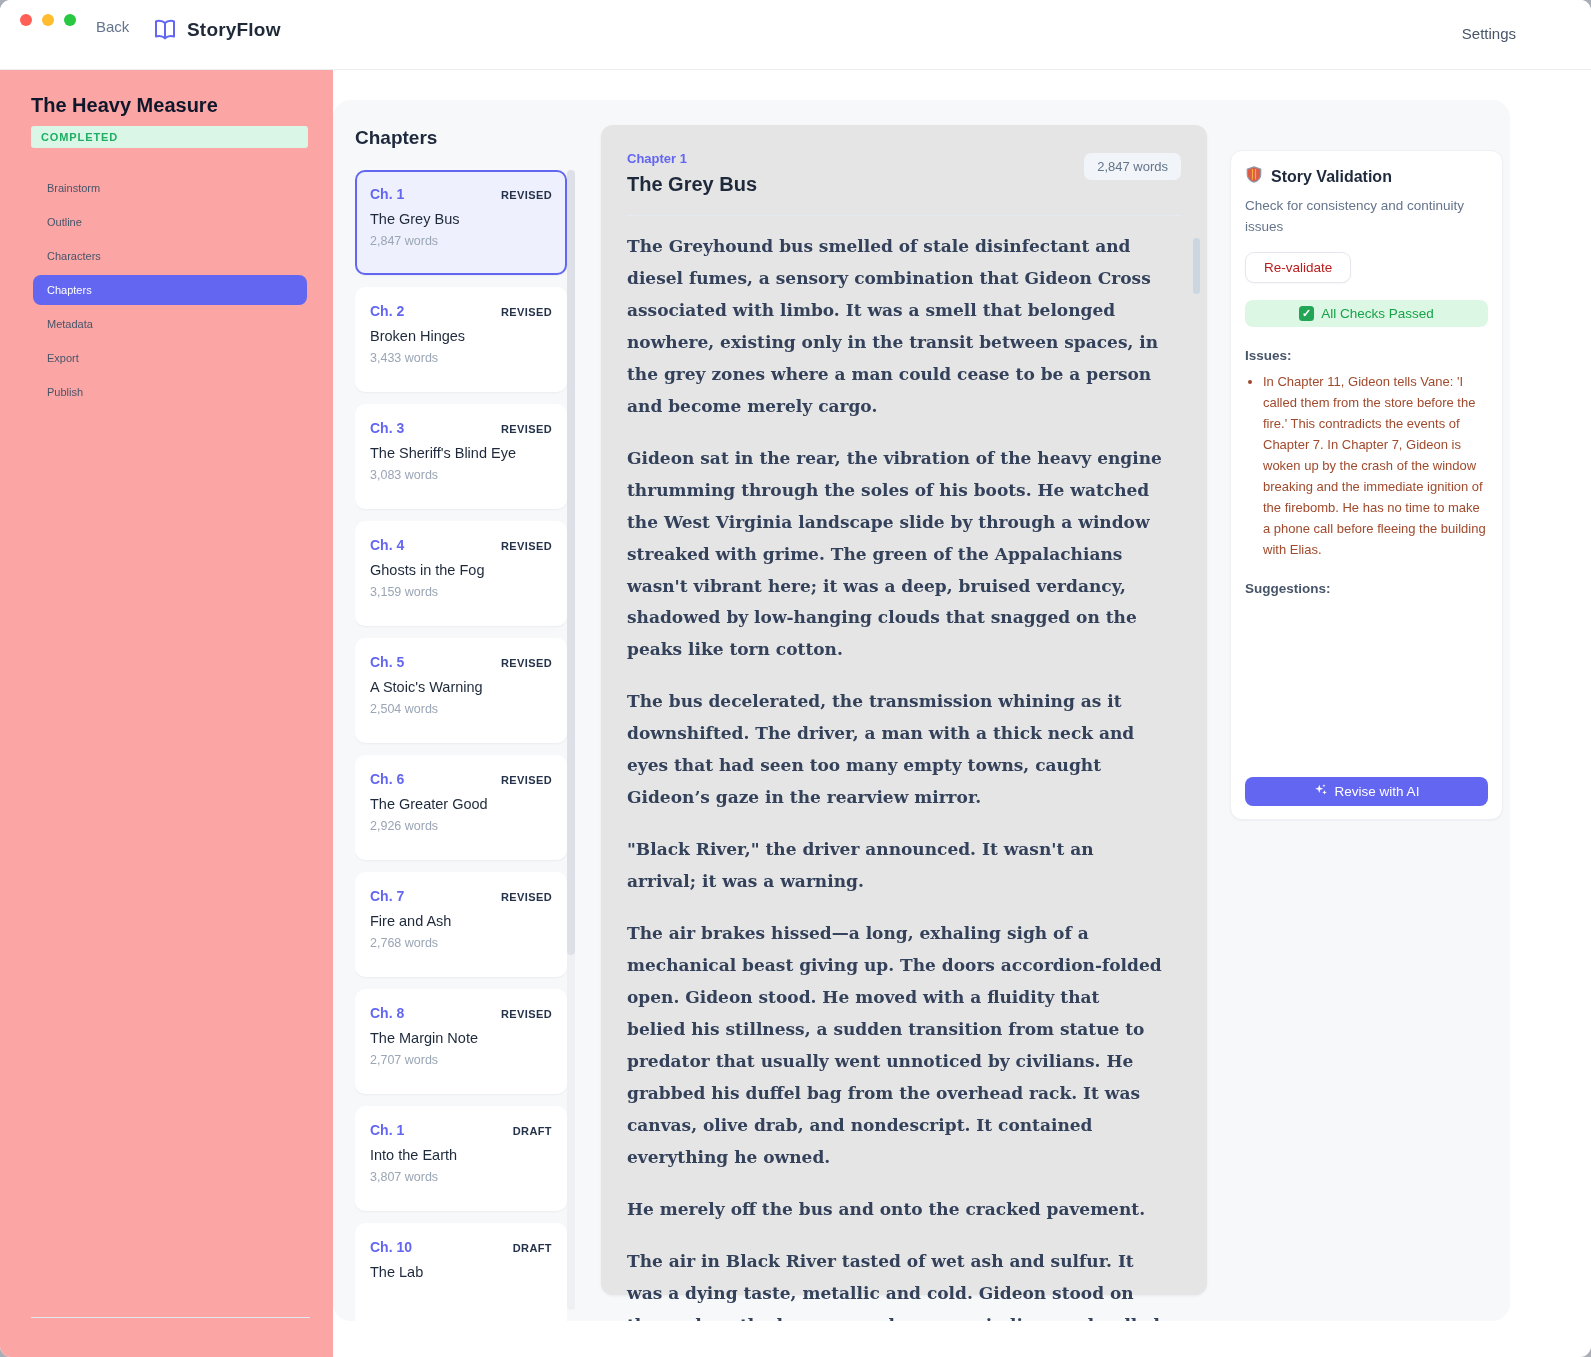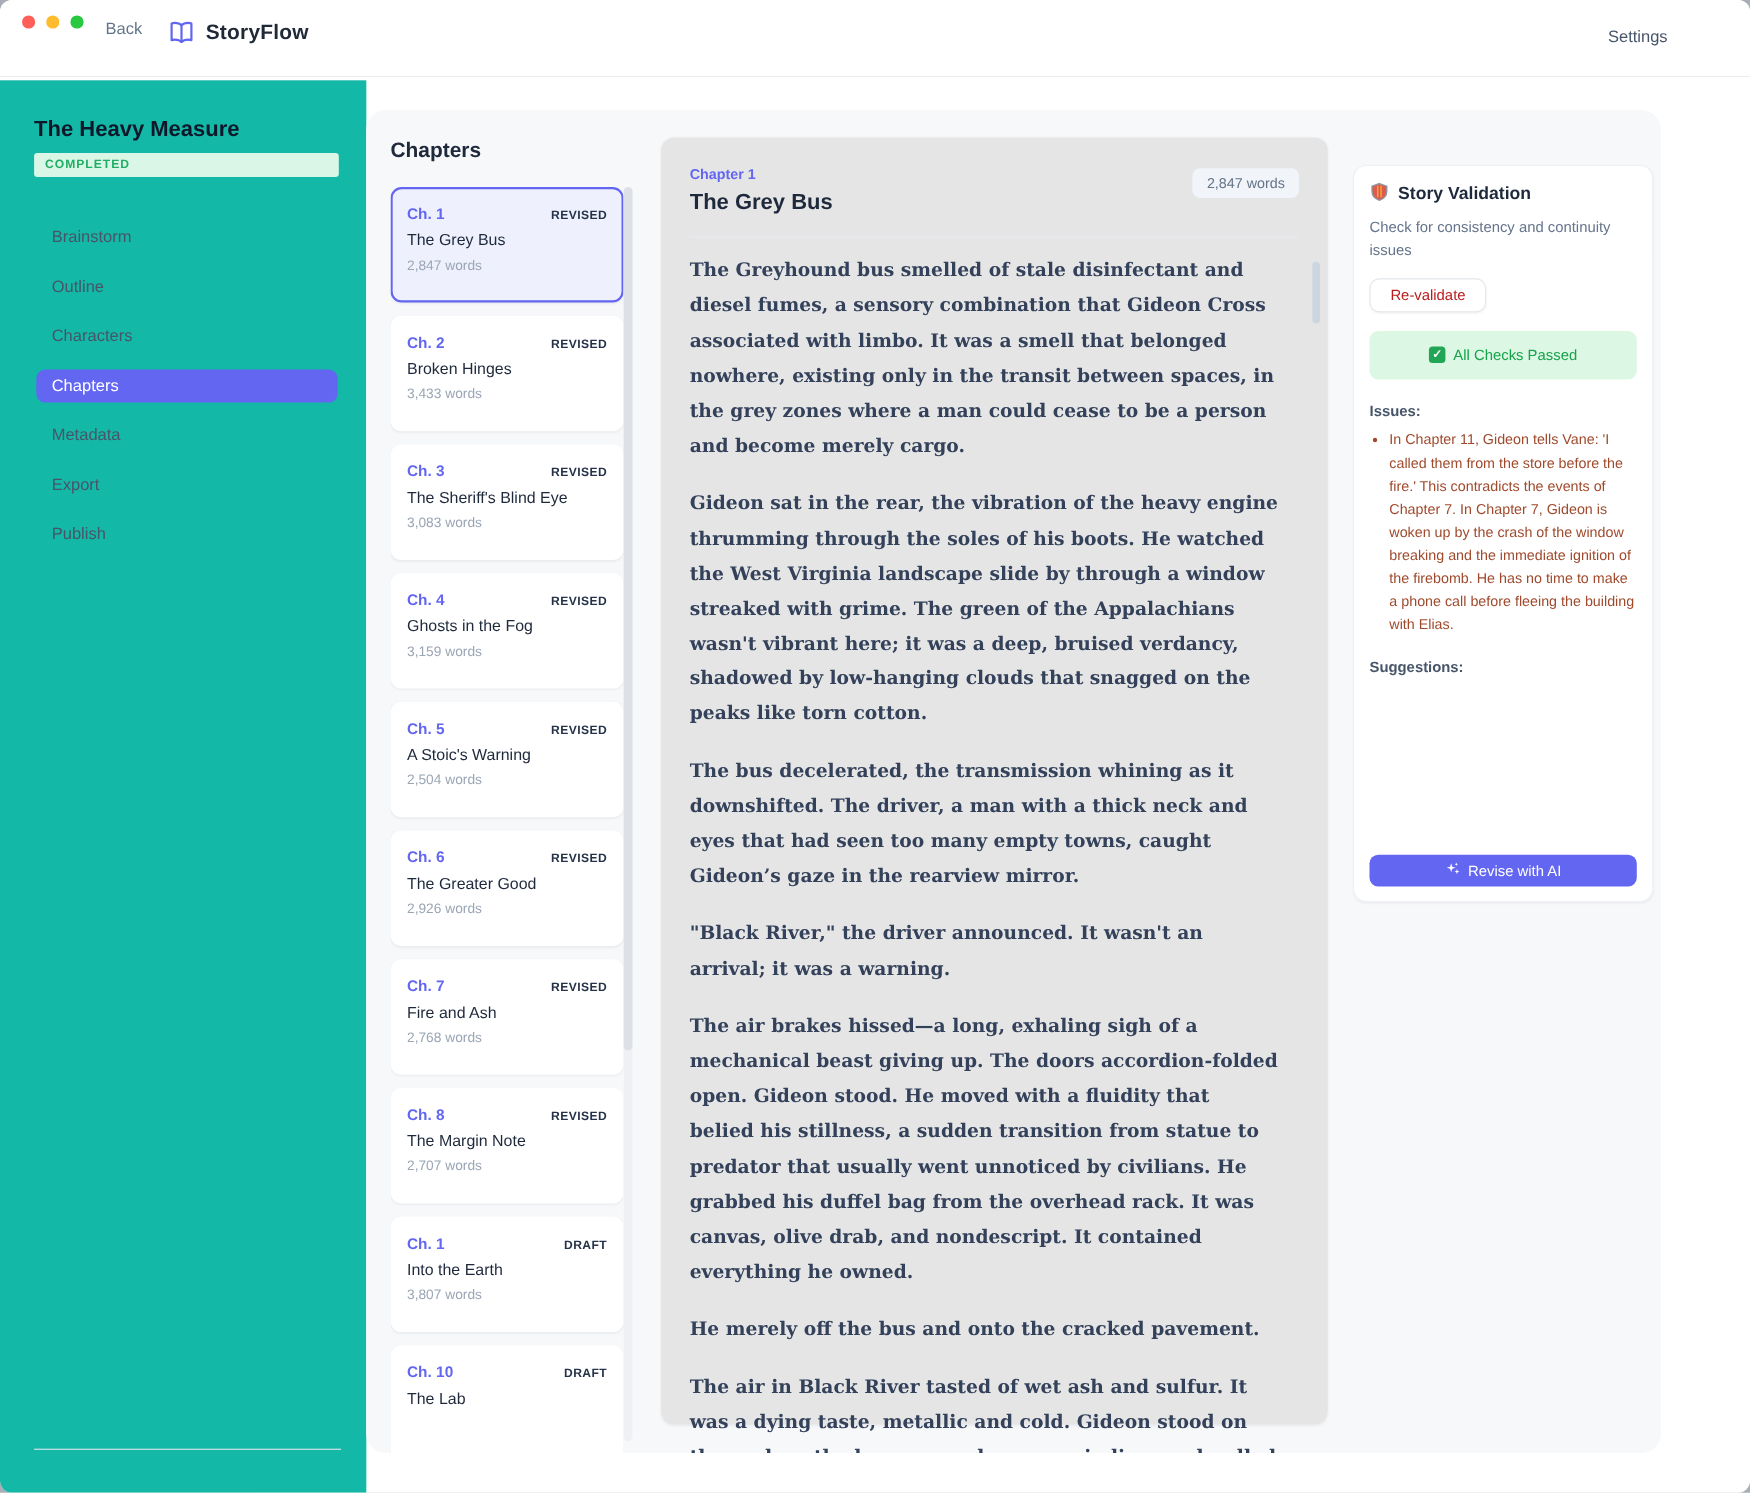--- a/index.html
+++ b/index.html
@@ -13,26 +13,26 @@
   .tl.red { left:20px; background:#ff5f57; }
   .tl.yellow { left:42px; background:#febc2e; }
   .tl.green { left:64px; background:#28c840; }
   .back-btn { position:absolute; left:96px; top:18px; font-size:15px; color:#64748b; cursor:default; }
   .logo { position:absolute; left:152px; top:18px; display:flex; align-items:center; gap:9px; }
   .logo svg { display:block; }
   .logo-text { font-size:19px; font-weight:700; color:#1f2937; letter-spacing:.2px; }
   .settings-btn { position:absolute; right:75px; top:25px; font-size:15px; color:#475569; }
 
   
-  .sidebar { position:absolute; top:73px; left:0; width:333px; bottom:0; background:#14b8a6; }
+  .sidebar { position:absolute; top:60px; left:0; width:333px; bottom:0; background:#fca5a5; }
   .project-title { position:absolute; left:31px; top:34px; font-size:20px; font-weight:700; color:#0f172a; }
   .status-badge { position:absolute; left:31px; top:66px; width:277px; height:22px; background:#d9f6e6; color:#1fae63;
       font-size:11px; font-weight:700; letter-spacing:.9px; line-height:22px; padding-left:10px; border-radius:3px; }
   .nav { position:absolute; left:33px; top:113px; width:274px; }
-  .nav-item { height:30px; line-height:30px; padding-left:14px; margin-bottom:4px; font-size:15px; color:#475569; border-radius:8px; cursor:default;margin-top:15px; }
+  .nav-item { height:30px; line-height:30px; padding-left:14px; margin-bottom:4px; font-size:11px; color:#475569; border-radius:8px; cursor:default; }
   .nav-item.active { background:#6366f1; color:#fff; }
   .sidebar-divider { position:absolute; left:31px; width:279px; bottom:39px; height:1px; background:#e3e8ee; }
 
   
   .main-panel { position:absolute; left:333px; top:100px; width:1177px; height:1221px; background:#f7f8fa; border-radius:18px; overflow:hidden; }
 
   
   .chapters-heading { position:absolute; left:22px; top:27px; font-size:19px; font-weight:700; color:#1e293b; }
   .chapter-list { position:absolute; left:22px; top:70px; width:212px; bottom:0; overflow:hidden; }
   .chapter-card { position:relative; background:#fff; border-radius:10px; padding:16px 15px; margin-bottom:12px; height:105px;
@@ -59,21 +59,21 @@
   .content-thumb { position:absolute; right:7px; top:113px; width:7px; height:56px; background:#ccd6e0; border-radius:4px; }
 
   
   .validation-card { position:absolute; left:897px; top:50px; width:273px; height:670px; background:#fff; border-radius:12px;
       border:1px solid #eef0f3; box-shadow:0 1px 2px rgba(16,24,40,.04); padding:14px; }
   .v-head { display:flex; align-items:center; gap:8px; }
   .v-title { font-size:16px; font-weight:700; color:#1e293b; }
   .v-sub { margin-top:8px; font-size:13.5px; color:#64748b; line-height:1.55; }
   .revalidate-btn { display:inline-block; margin-top:14px; padding:7px 18px; background:#fff; border:1px solid #e4e7ec;
       border-radius:9px; font-size:13.5px; color:#b91c1c; box-shadow:0 1px 2px rgba(16,24,40,.04); cursor:default; }
-  .passed-banner { margin-top:17px; height:44px; background:#dcf7e4; border-radius:8px; display:flex; align-items:center;
+  .passed-banner { margin-top:17px; height:27px; background:#dcf7e4; border-radius:8px; display:flex; align-items:center;
       justify-content:center; gap:7px; font-size:13.5px; font-weight:500; color:#17a34a; }
   .check-square { width:15px; height:15px; background:#22a555; border-radius:3.5px; position:relative; }
   .check-square::after { content:"✓"; position:absolute; left:0; top:0; width:15px; height:15px; color:#fff;
       font-size:11px; font-weight:700; line-height:15px; text-align:center; }
   .v-label { margin-top:21px; font-size:13.5px; font-weight:700; color:#475569; }
   .v-list { margin-top:8px; padding-left:18px; }
   .v-list li { font-size:13px; line-height:1.62; }
   .issues-list li { color:#a04a2d; }
   .issues-list li::marker { color:#a04a2d; }
   .suggestions-list li { color:#64748b; }

